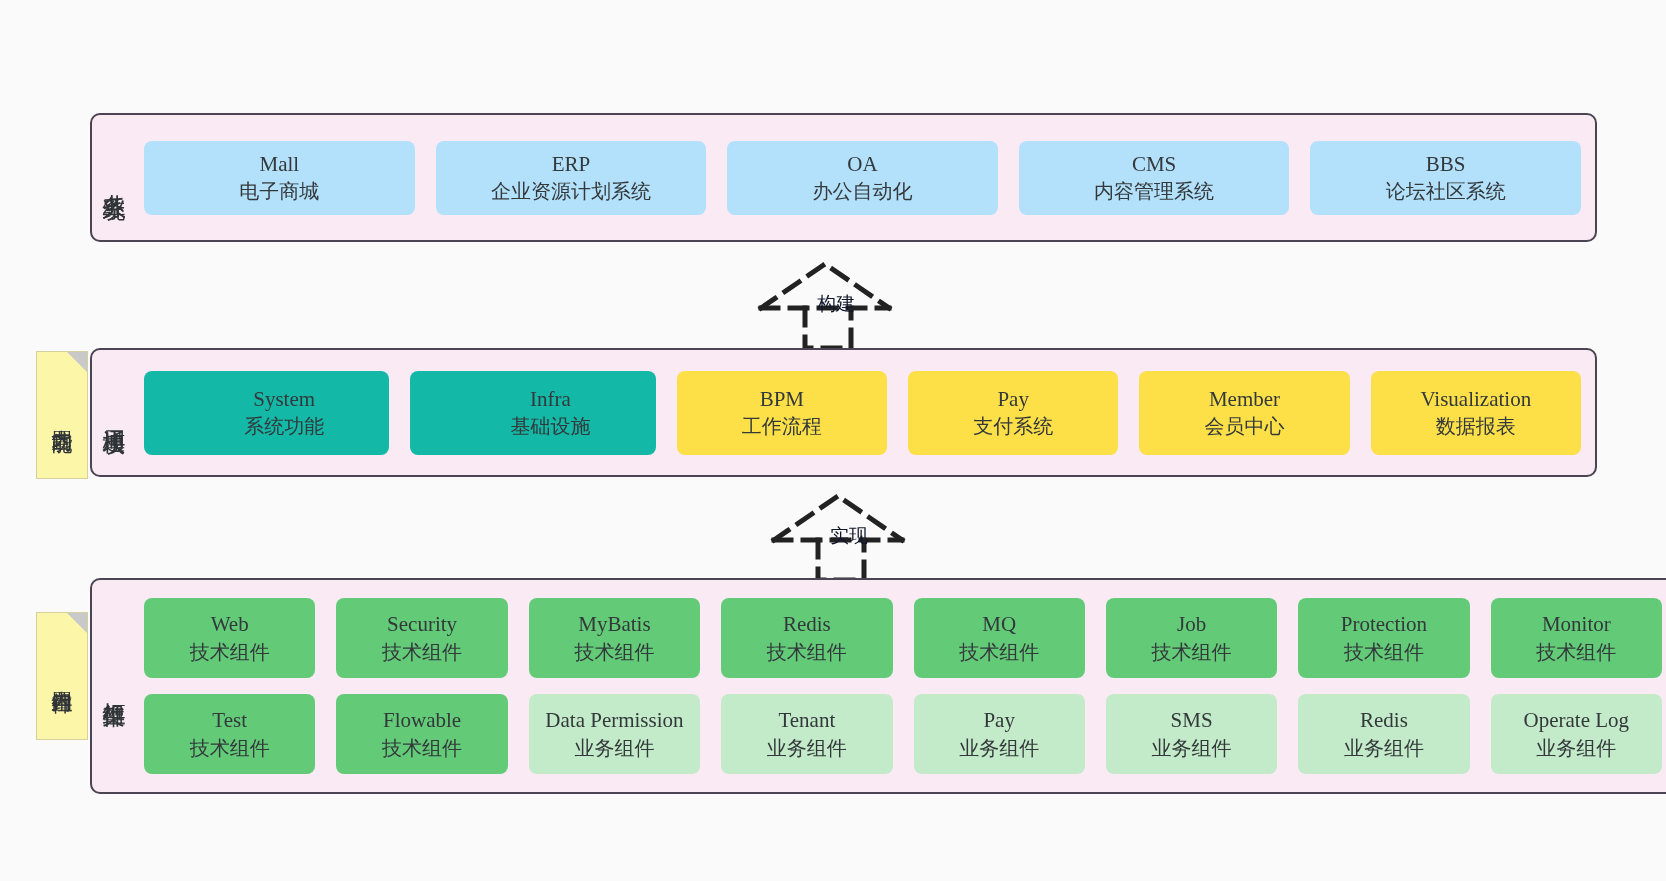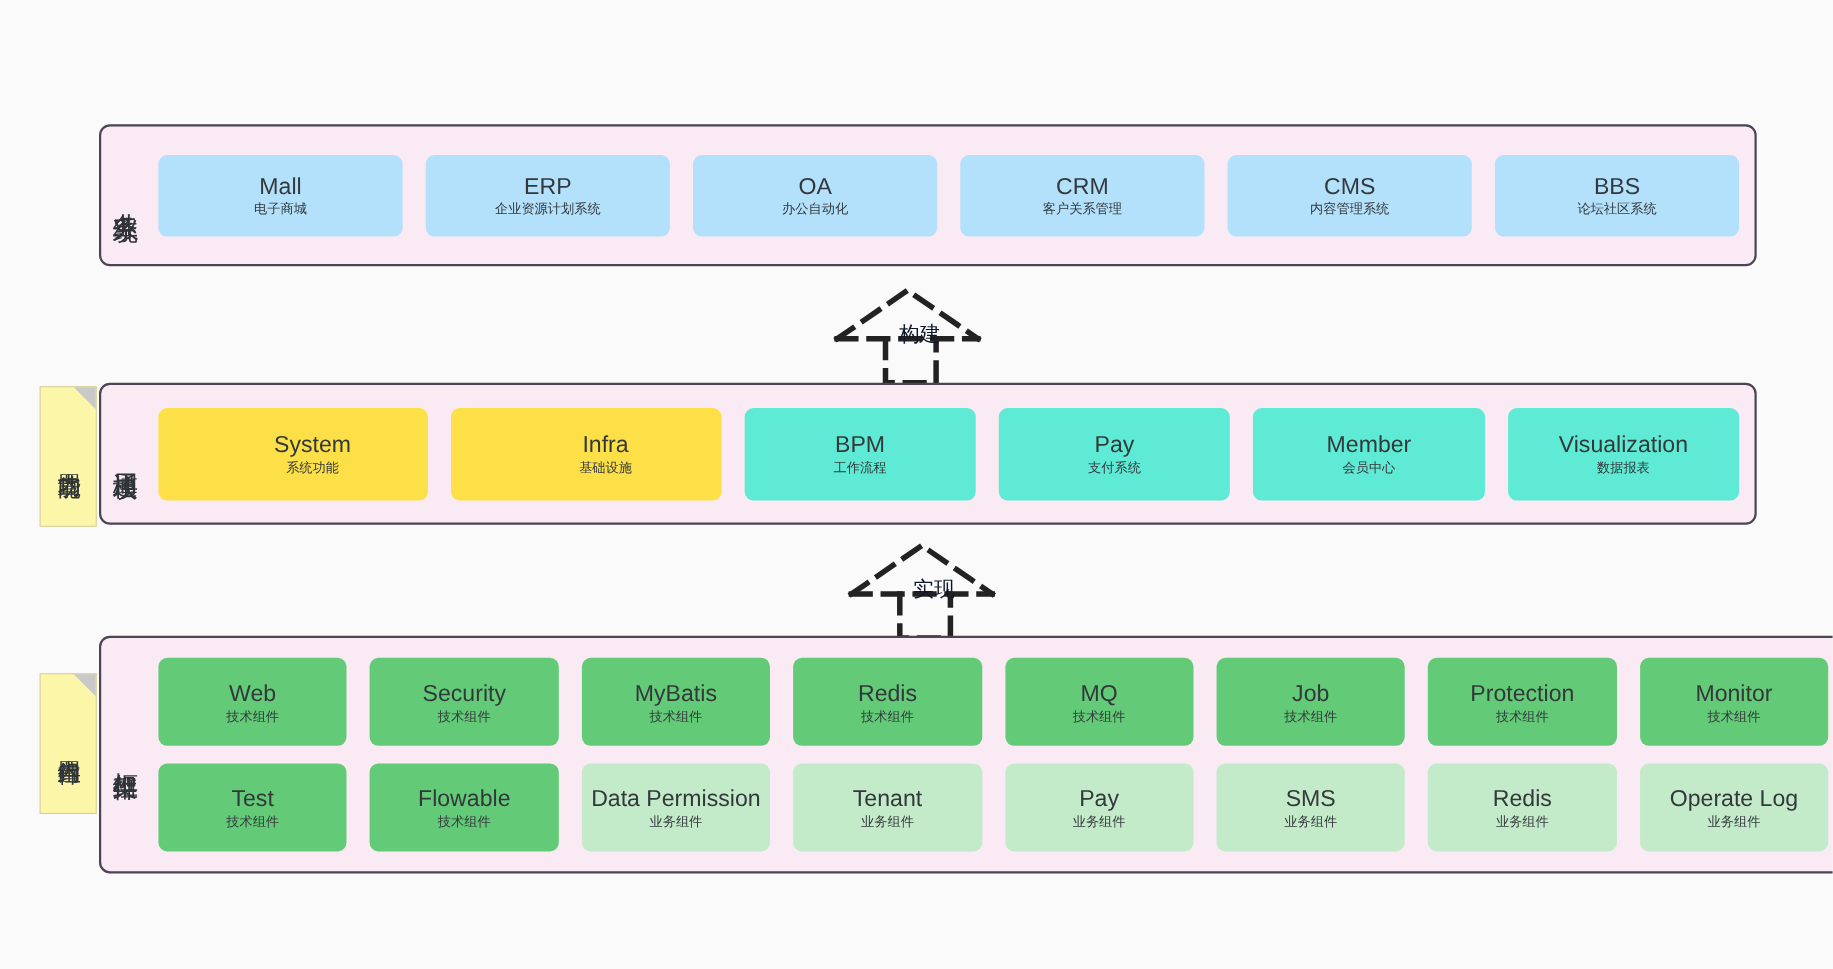--- a/index.html
+++ b/index.html
@@ -57,28 +57,29 @@
     border-radius:8px;
     display:flex;
     flex-direction:column;
     align-items:center;
     justify-content:center;
     text-align:center;
     color:#33383b;
     line-height:1.3;
     padding:6px 4px;
     box-sizing:border-box;
+    font-family:Liberation Serif, serif;
   }
   .cell .en{font-size:21px;}
-  .cell .cn{font-size:12px;}
+  .cell .cn{font-size:20px;}
 
   
   .c-blue      {background:#b3e0fb;}
-  .c-red       {background:#fde047;padding-left:39px;}
-  .c-pink      {background:#5eead4;}
+  .c-red       {background:#14b8a6;padding-left:39px;}
+  .c-pink      {background:#fde047;}
   .c-green     {background:#63cb78;}
   .c-greenlite {background:#c3eac9;}
 
   
   #layer-business{left:90px;  top:113px; width:1507px; height:129px;}
   #layer-business .cell{height:74px;}
 
   #layer-common{left:90px;  top:348px; width:1507px; height:129px;}
   #layer-common .cell{height:84px;}
 
@@ -145,24 +146,20 @@
         </div>
         <div class="cell c-blue">
           <span class="en">ERP</span>
           <span class="cn">企业资源计划系统</span>
         </div>
         <div class="cell c-blue">
           <span class="en">OA</span>
           <span class="cn">办公自动化</span>
         </div>
         <div class="cell c-blue">
-          <span class="en">CRM</span>
-          <span class="cn">客户关系管理</span>
-        </div>
-        <div class="cell c-blue">
           <span class="en">CMS</span>
           <span class="cn">内容管理系统</span>
         </div>
         <div class="cell c-blue">
           <span class="en">BBS</span>
           <span class="cn">论坛社区系统</span>
         </div>
       </div>
     </div>
   </div>

